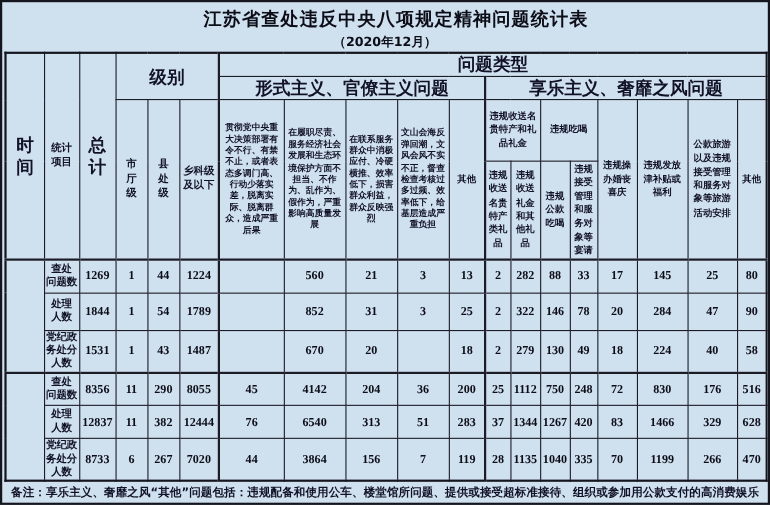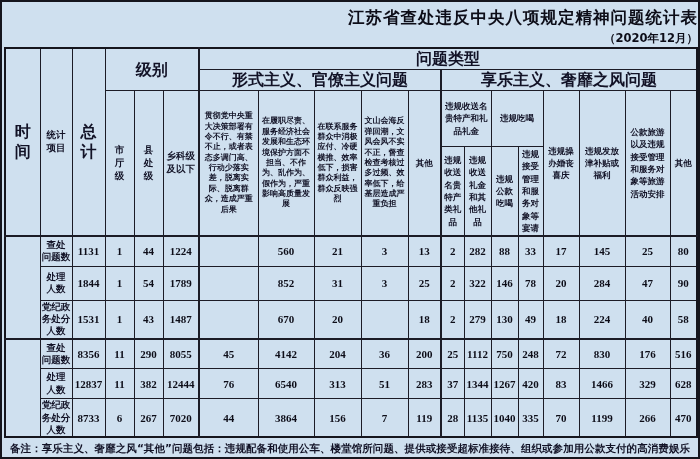--- a/index.html
+++ b/index.html
@@ -11,27 +11,27 @@
   .frame{
     box-sizing:border-box;
     width:700px;height:459px;
     border:2px solid #15151d;
     background:#cfe0ef;
     overflow:hidden;
   }
   .title{
     margin-top:3px;
     height:26px;line-height:26px;
-    text-align:right;
+    text-align:center;
     font-size:16.5px;font-weight:bold;
     color:#0d0d18;letter-spacing:1px;margin-left:20px;
   }
   .subtitle{
     height:15px;line-height:14px;
-    text-align:right;
+    text-align:center;
     font-size:11.5px;font-weight:bold;
     color:#0d0d18;
   }
   table.grid{
     border-collapse:collapse;
     table-layout:fixed;
     width:692px;
     margin:1px 2px 0 2px;
     background:#cfe0ef;
   }
@@ -134,21 +134,21 @@
         <th class="sub">违规公款吃喝</th>
         <th class="sub">违规接受管理和服务对象等宴请</th>
       </tr>
     </thead>
     <tbody>
       <tr style="height:30px">
         <td class="period tk-t" rowspan="3">2020年
 12月</td>
         <td class="rlabel tk-t">查处
 问题数</td>
-        <td class="num tk-t">1131</td>
+        <td class="num tk-t">1269</td>
         <td class="num tk-t">1</td>
         <td class="num tk-t">44</td>
         <td class="num tk-t">1224</td>
         <td class="num tk-t tk-l"></td>
         <td class="num tk-t">560</td>
         <td class="num tk-t">21</td>
         <td class="num tk-t">3</td>
         <td class="num tk-t">13</td>
         <td class="num tk-t tk-l">2</td>
         <td class="num tk-t">282</td>

